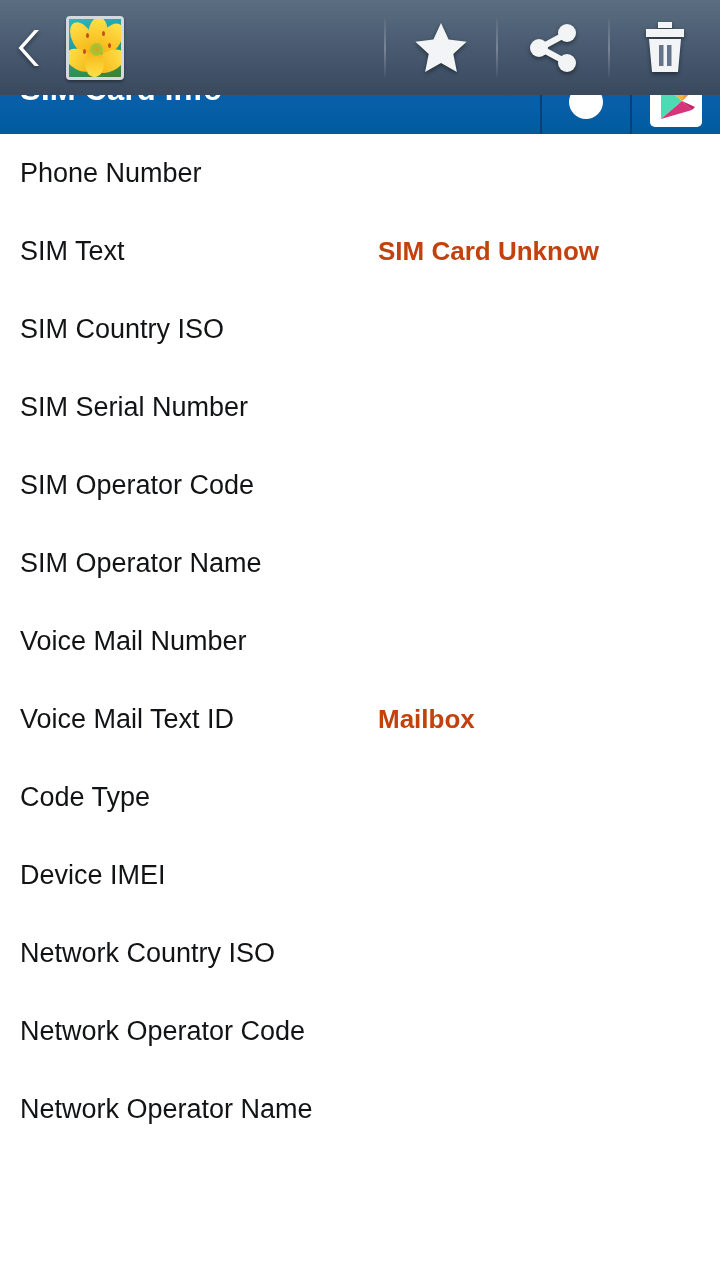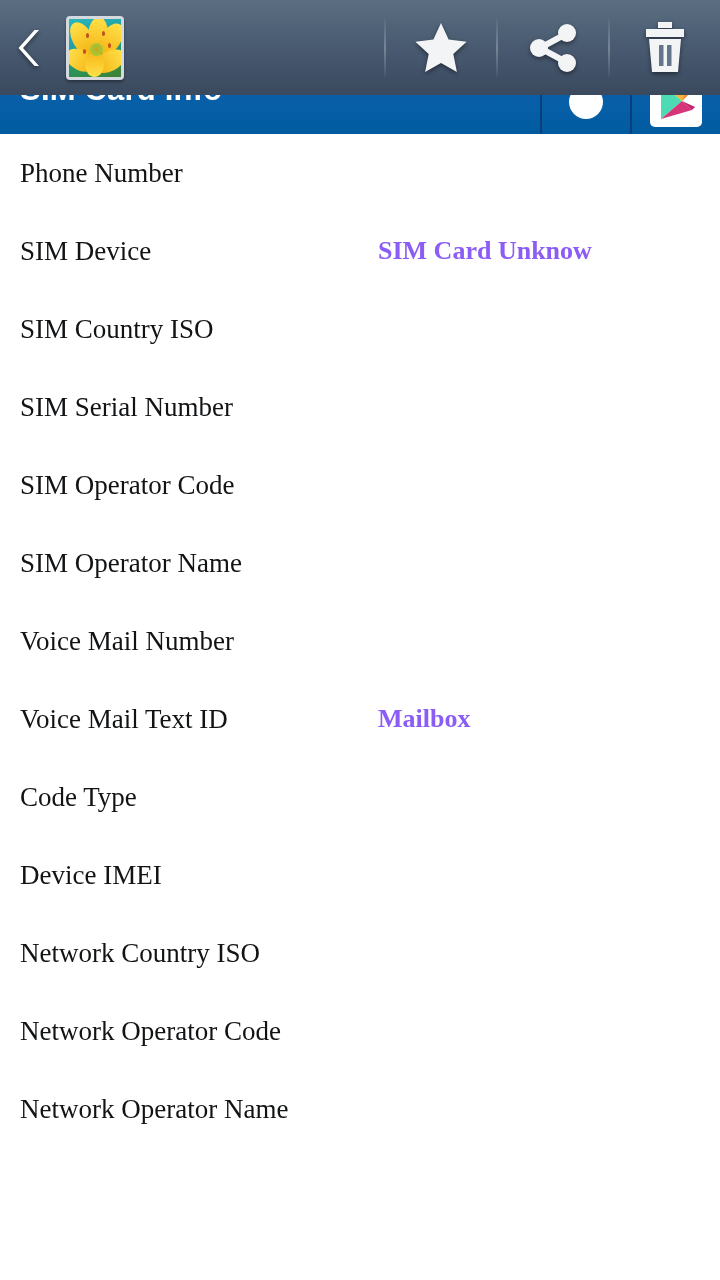--- a/index.html
+++ b/index.html
@@ -128,35 +128,34 @@
     position:absolute;
     left:0; top:134px;
     width:720px;
     z-index:2;
   }
   .row {
     position:relative;
     height:78px;
     display:flex;
     align-items:center;
-    font-family:Liberation Serif, serif;
   }
   .row-label {
     position:absolute;
     left:20px;
     font-size:27px;
     color:#111315;
     white-space:nowrap;
   }
   .row-value {
     position:absolute;
     left:378px;
     font-size:26px;
     font-weight:bold;
-    color:#8b5cf6;
+    color:#c2410c;
     white-space:nowrap;
   }
 </style>
 </head>
 <body>
 
 <div id="screen">
 
   <div class="app-header">
     <div class="app-title">SIM Card Info</div>
@@ -237,21 +236,21 @@
 
   </div>
 
   <div class="list">
 
     <div class="row">
       <span class="row-label">Phone Number</span>
       <span class="row-value"></span>
     </div>
     <div class="row">
-      <span class="row-label">SIM Device</span>
+      <span class="row-label">SIM Text</span>
       <span class="row-value">SIM Card Unknow</span>
     </div>
     <div class="row">
       <span class="row-label">SIM Country ISO</span>
       <span class="row-value"></span>
     </div>
     <div class="row">
       <span class="row-label">SIM Serial Number</span>
       <span class="row-value"></span>
     </div>

